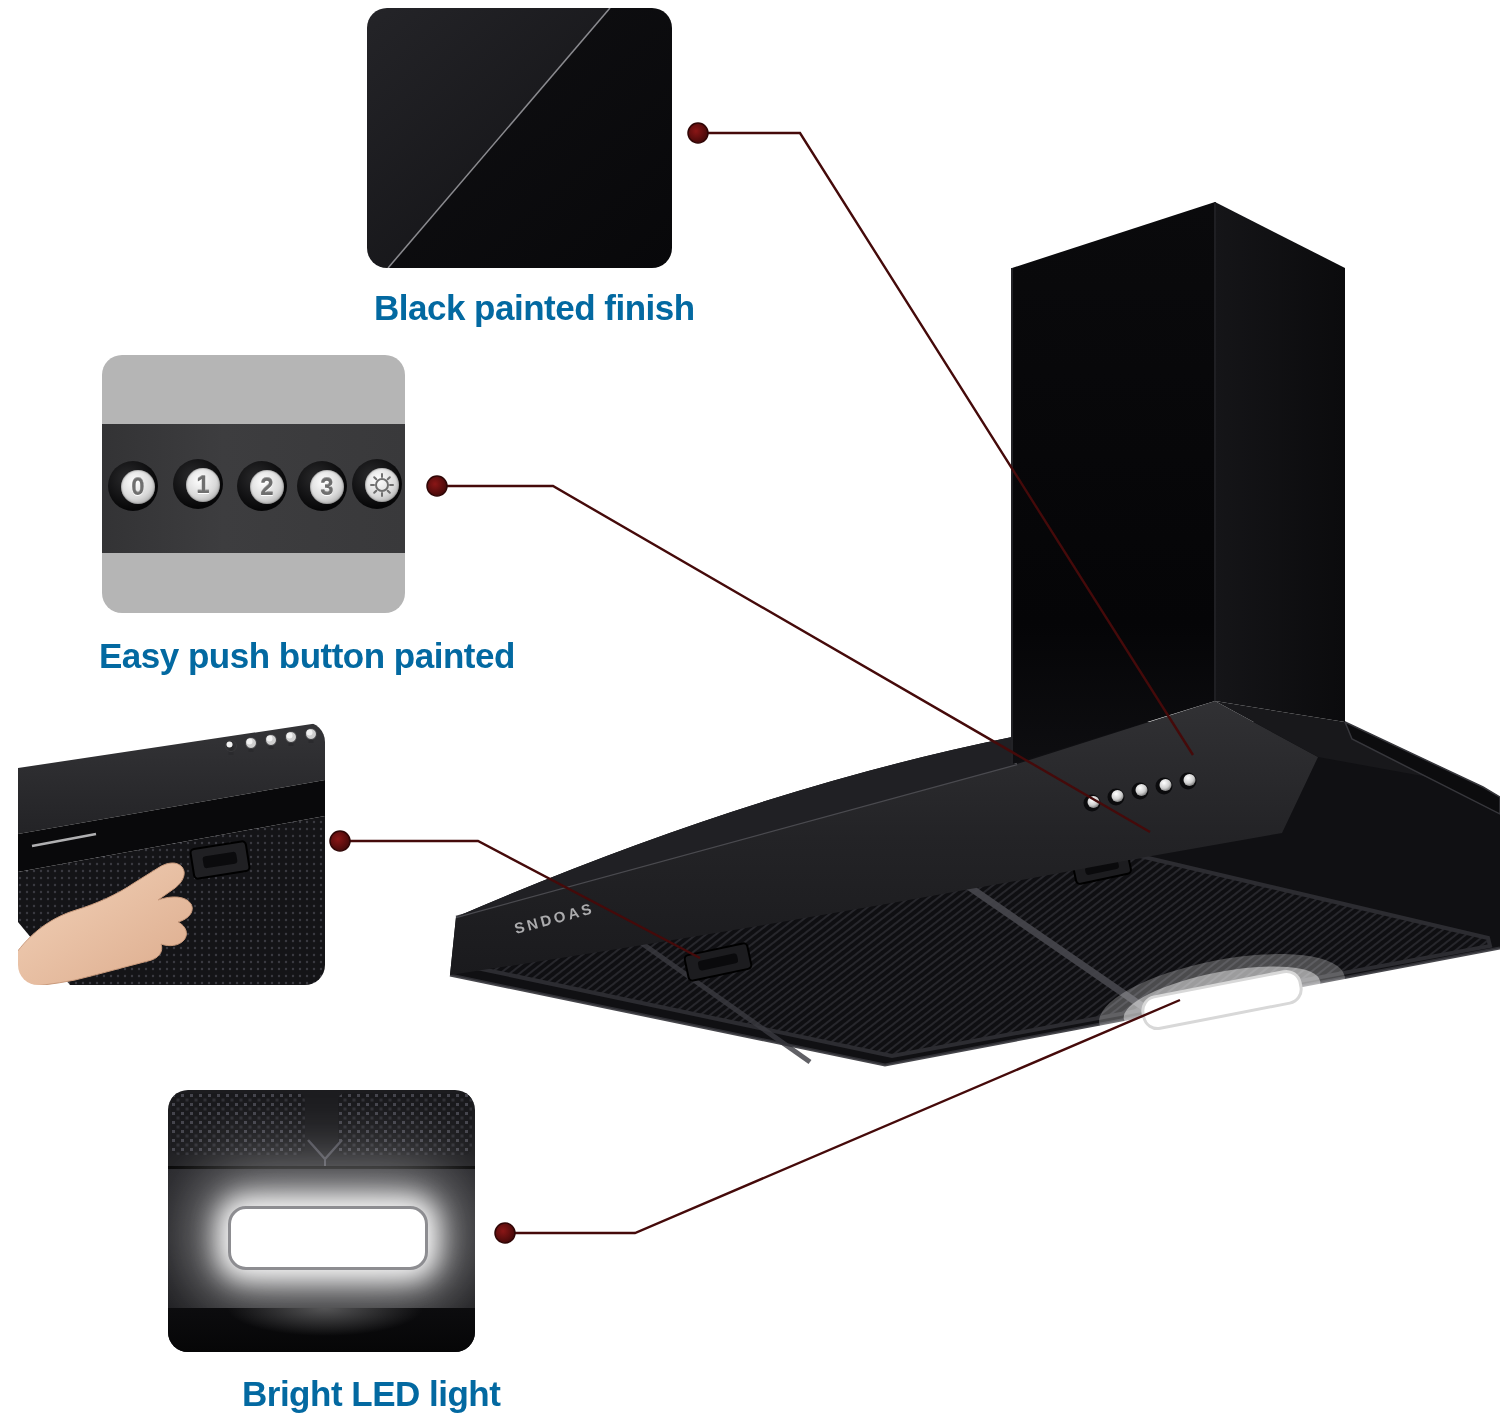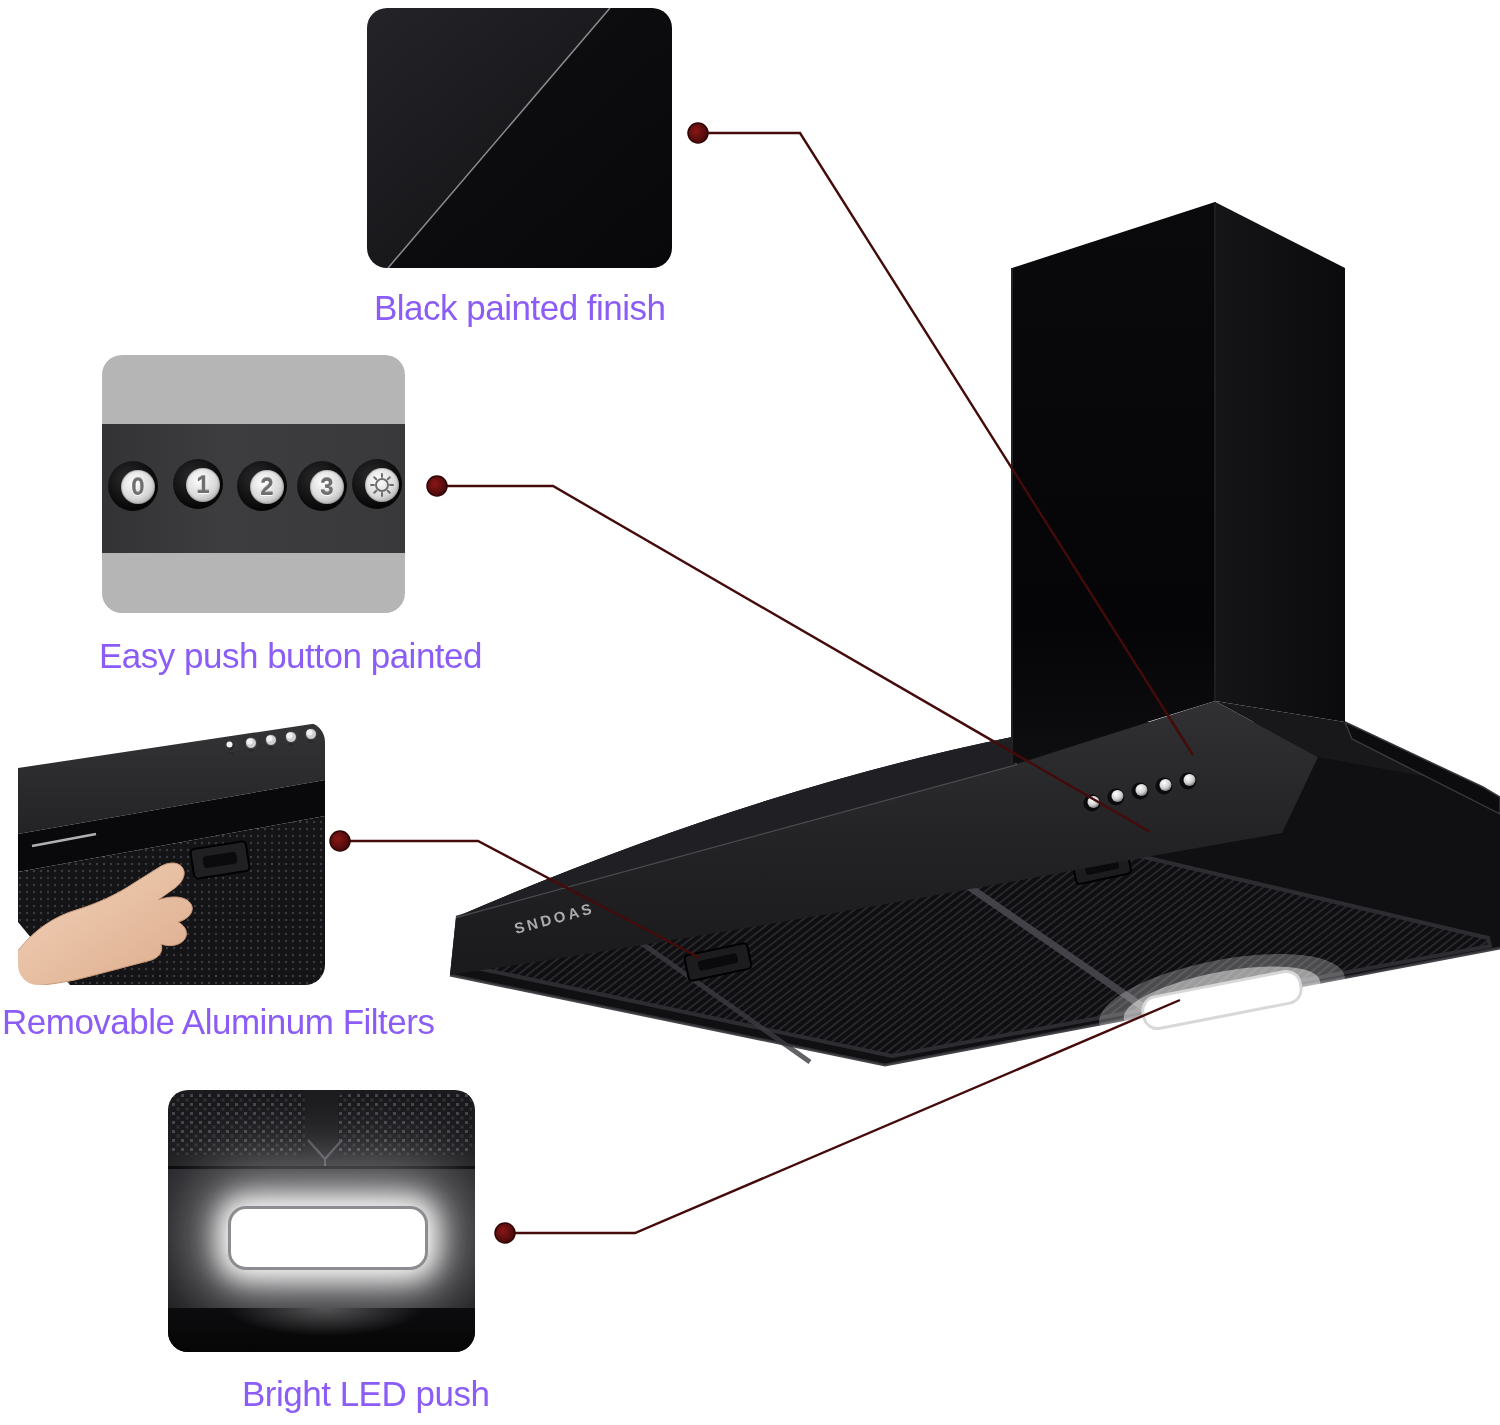--- a/index.html
+++ b/index.html
@@ -1,20 +1,20 @@
 <!DOCTYPE html>
 <html><head>
 <meta charset="utf-8">
 <style>
   html,body{margin:0;padding:0;background:#fff;}
   #stage{position:relative;width:1500px;height:1425px;background:#fff;overflow:hidden;
          font-family:"Liberation Sans","DejaVu Sans",sans-serif;}
   .abs{position:absolute;}
   svg{display:block;}
-  .feature-label{position:absolute;font-weight:400;color:#8b5cf6;font-size:35px;
+  .feature-label{position:absolute;font-weight:700;color:#0369a1;font-size:35px;
                  letter-spacing:-0.5px;white-space:nowrap;}
   
   .inset{position:absolute;border-radius:20px;overflow:hidden;}
   
   #inset-controls{background:#b5b5b5;}
   #inset-controls .panel{position:absolute;left:0;top:69px;width:100%;height:129px;
       background:linear-gradient(90deg,#333335,#3d3d3f 40%,#39393b);}
   .pushbtn{position:absolute;width:50px;height:50px;}
   .pushbtn .bezel{position:absolute;left:0;top:0;width:50px;height:50px;border-radius:50%;
       background:radial-gradient(circle at 38% 35%,#2a2a2c,#060607 70%);}
@@ -278,33 +278,32 @@
         <rect x="-17" y="-6" width="34" height="12" rx="3" fill="#0b0b0d"></rect>
       </g>
 
       <path fill="url(#skin)" stroke="#c99a7c" stroke-width="1" d="M-8,266 L-8,240 C10,212 32,196 58,188 C78,182 100,172 116,161 L140,146
                C149,140 159,139 164,145 C169,151 165,160 157,166 L140,178
                C154,173 168,174 173,182 C177,189 171,197 160,200
                C168,204 171,212 166,218 C161,224 151,225 143,222
                C146,230 140,237 130,239 C106,245 82,252 57,258 C37,262 12,265 -8,266 Z"></path>
     </svg>
   </div>
-  <div class="feature-label" style="left:2px;top:1002px;">Removable Aluminum Filters</div>
 
   <div class="inset" id="inset-led" style="left:168px;top:1090px;width:307px;height:262px;">
 
     <div class="abs mesh-dots" style="left:3px;top:3px;width:134px;height:62px;border-radius:8px;"></div>
     <div class="abs mesh-dots" style="left:170px;top:3px;width:134px;height:62px;border-radius:8px;"></div>
     <svg class="abs" style="left:0;top:0" width="307" height="90" viewBox="0 0 307 90">
       <path d="M140,50 L157,69 M174,50 L157,69" stroke="#4a4a52" stroke-width="2.5" fill="none"></path>
       <line x1="157" y1="69" x2="157" y2="80" stroke="#4a4a52" stroke-width="2"></line>
     </svg>
     <div class="abs" style="left:0;top:76px;width:307px;height:3px;background:#000;"></div>
     <div class="abs" style="left:0;top:79px;width:307px;height:139px;
          background:linear-gradient(180deg,#232327,#1a1a1d);"></div>
     <div id="led-lamp"></div>
     <div class="abs" style="left:0;top:218px;width:307px;height:44px;
          background:radial-gradient(ellipse 140px 40px at 157px 0px, rgba(255,255,255,0.30), rgba(255,255,255,0) 70%),
          linear-gradient(180deg,#0c0c0e,#060607);"></div>
   </div>
-  <div class="feature-label" style="left:242px;top:1374px;">Bright LED push</div>
+  <div class="feature-label" style="left:242px;top:1374px;">Bright LED light</div>
 
 </div>
 
 </body></html>

